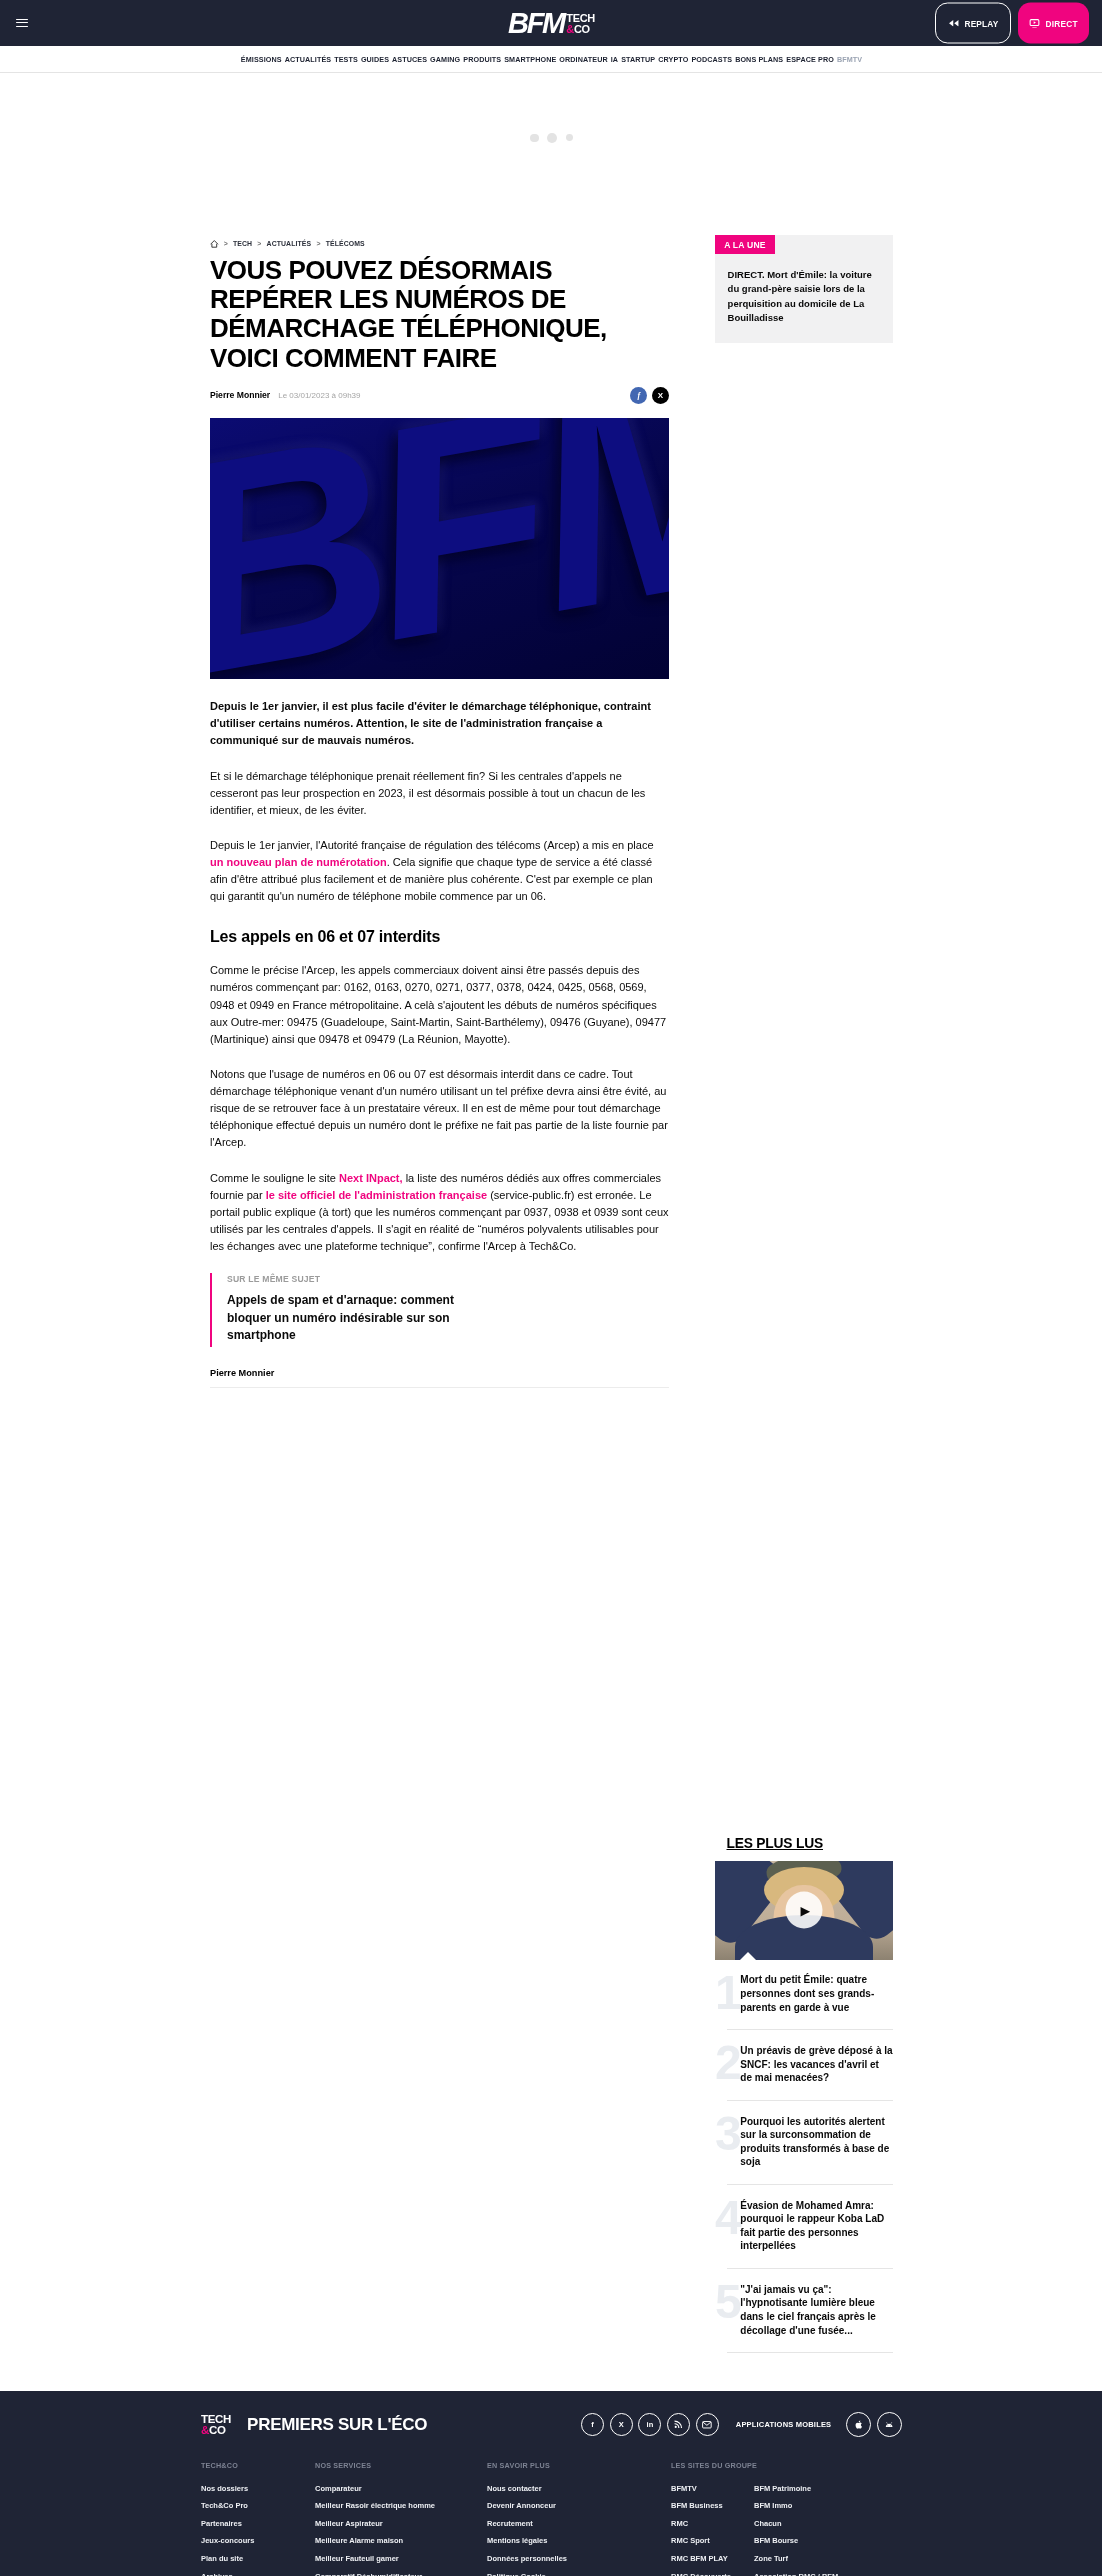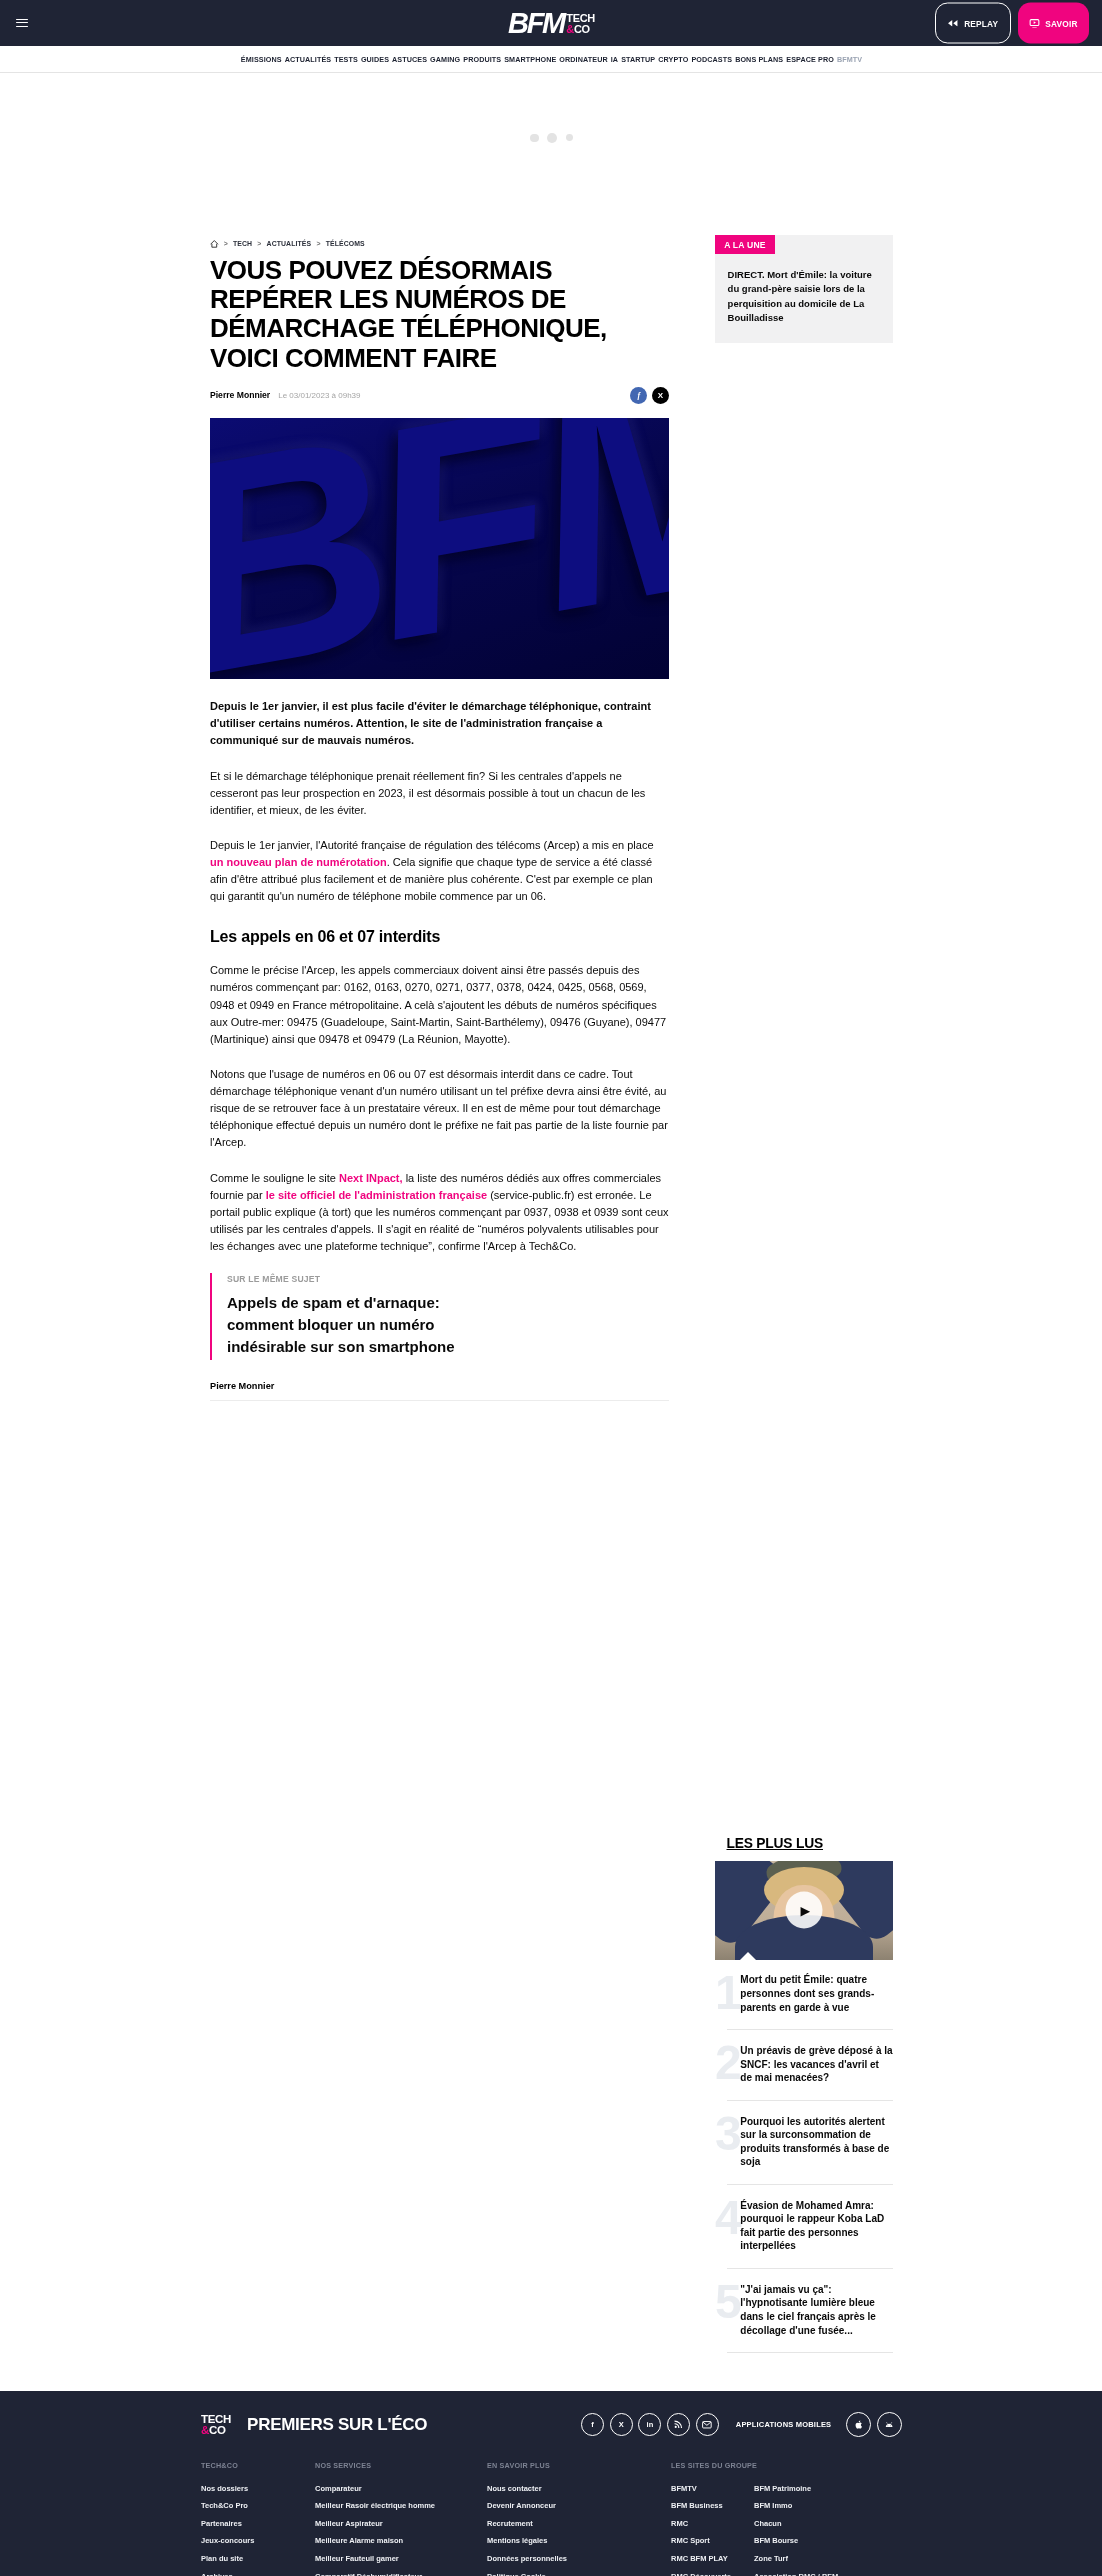--- a/index.html
+++ b/index.html
@@ -73,21 +73,21 @@
 
   
   .article-body { margin-top:19.5px; }
   .article-body p { font-size:11px; line-height:1.55; margin:0 0 18.4px; color:#0a0a0a; }
   .article-body p.lead { font-weight:700; }
   .inline-link { color:#f0047f; font-weight:700; }
   .article-body h2 { font-size:16px; font-weight:900; letter-spacing:-0.2px; margin:23px 0 16px; }
 
   .related { border-left:2.3px solid #f0047f; padding:1.1px 0 2.3px 15px; margin:2.3px 0 20.7px; }
   .related-label { color:#9b9b9b; font-weight:800; font-size:8.6px; letter-spacing:0.2px; margin-bottom:8px; }
-  .related-title { display:block; font-weight:800; font-size:15px; line-height:1.45; color:#0a0a0a; max-width:253px; }
+  .related-title { display:block; font-weight:800; font-size:12px; line-height:1.45; color:#0a0a0a; max-width:253px; }
 
   .signature { font-weight:800; font-size:9.2px; margin:8px 0 9.2px; }
   .article-divider { border:none; border-top:0.6px solid #ececec; margin:0; }
 
   
   .alaune { position:relative; background:#f1f1f2; padding:33px 12.6px 18.4px; }
   .alaune-badge { position:absolute; top:0; left:0; background:#f0047f; color:#fff; font-weight:800;
                   font-size:8.6px; letter-spacing:0.2px; padding:4.6px 9.2px; }
   .alaune-title { display:block; font-weight:800; font-size:9.5px; line-height:1.5; color:#0a0a0a; }
 
@@ -172,21 +172,21 @@
       <span>REPLAY</span>
     </div>
     <div class="btn btn-direct">
       <span>
         <svg width="11" height="9.8" viewBox="0 0 20 18">
             <rect x="2" y="2" width="16" height="11" rx="2" fill="none" stroke="#fff" stroke-width="2"></rect>
             <path d="M8.5 5 L12.5 7.5 L8.5 10 Z" fill="#fff"></path>
             <line x1="6" y1="16.5" x2="14" y2="16.5" stroke="#fff" stroke-width="2"></line>
           </svg>
       </span>
-      <span>SAVOIR</span>
+      <span>DIRECT</span>
     </div>
   </div>
 </div>
 
 <div class="nav" id="nav-bar">
     <span class="nav-item">ÉMISSIONS</span>
     <span class="nav-item">ACTUALITÉS</span>
     <span class="nav-item">TESTS</span>
     <span class="nav-item">GUIDES</span>
     <span class="nav-item">ASTUCES</span>

